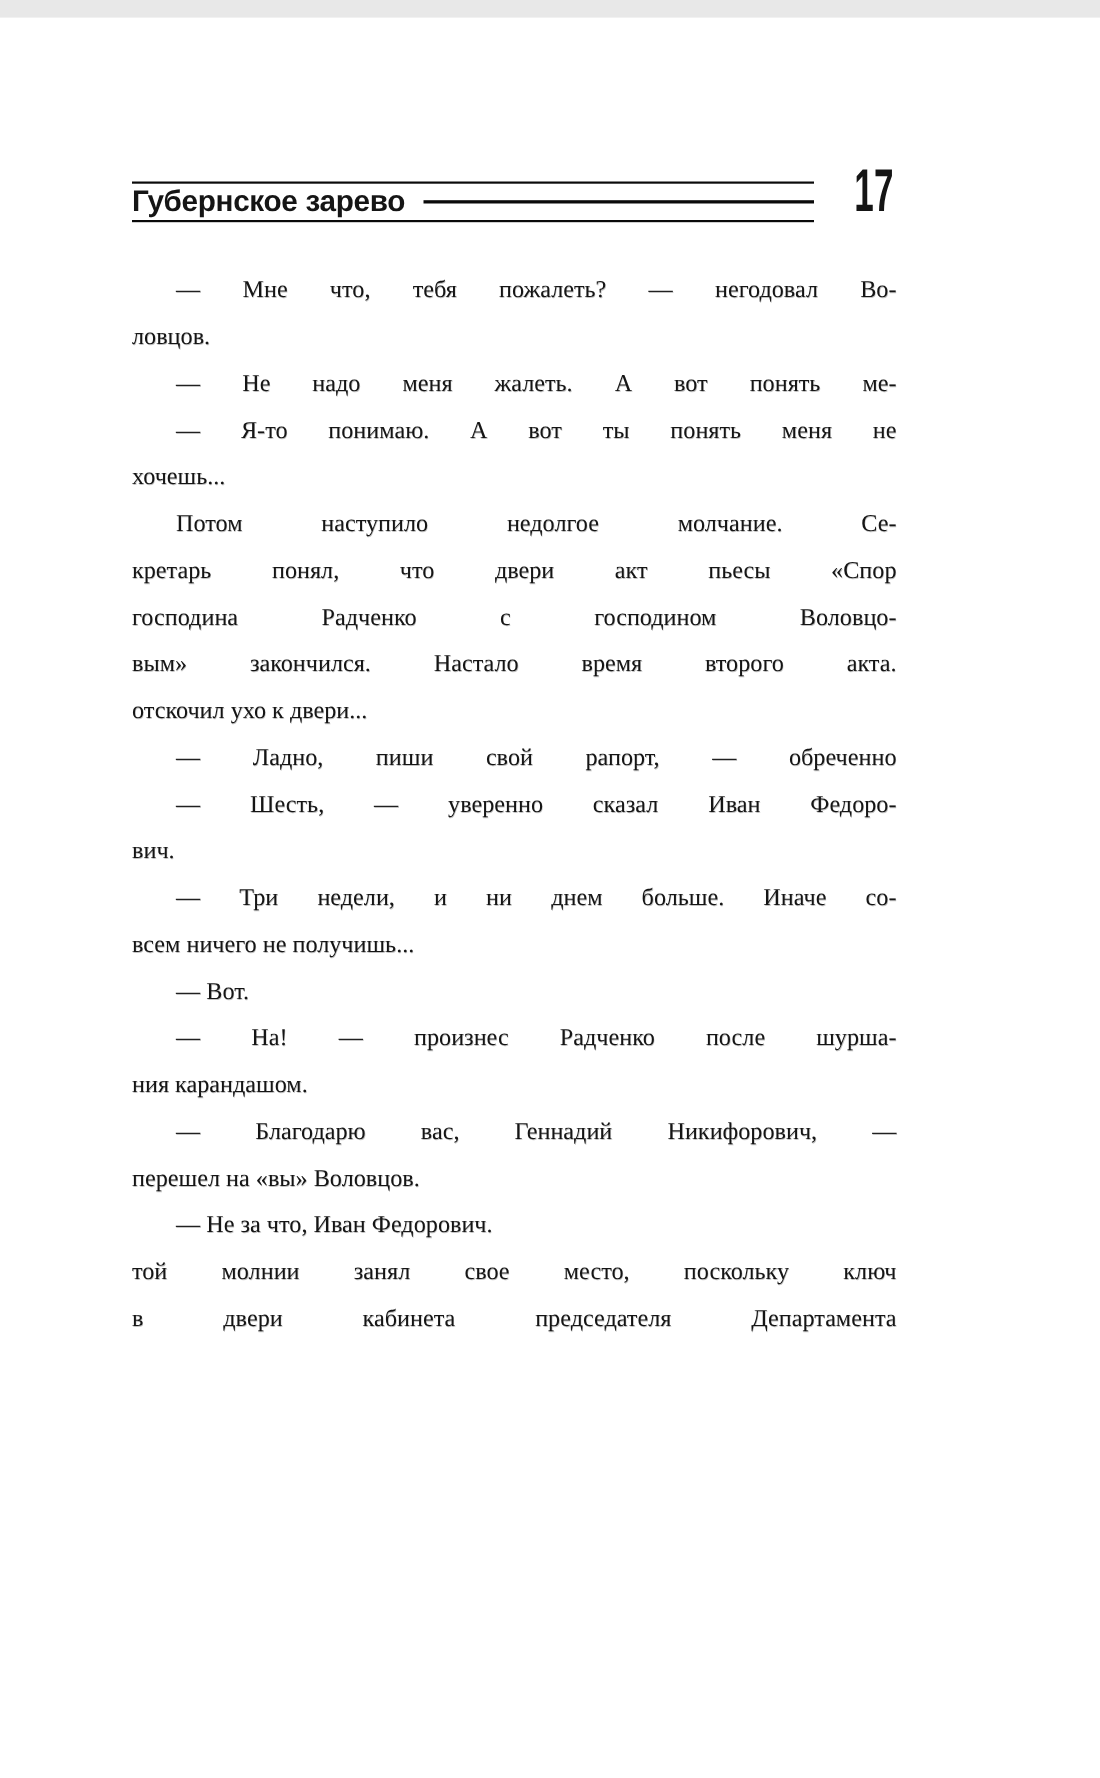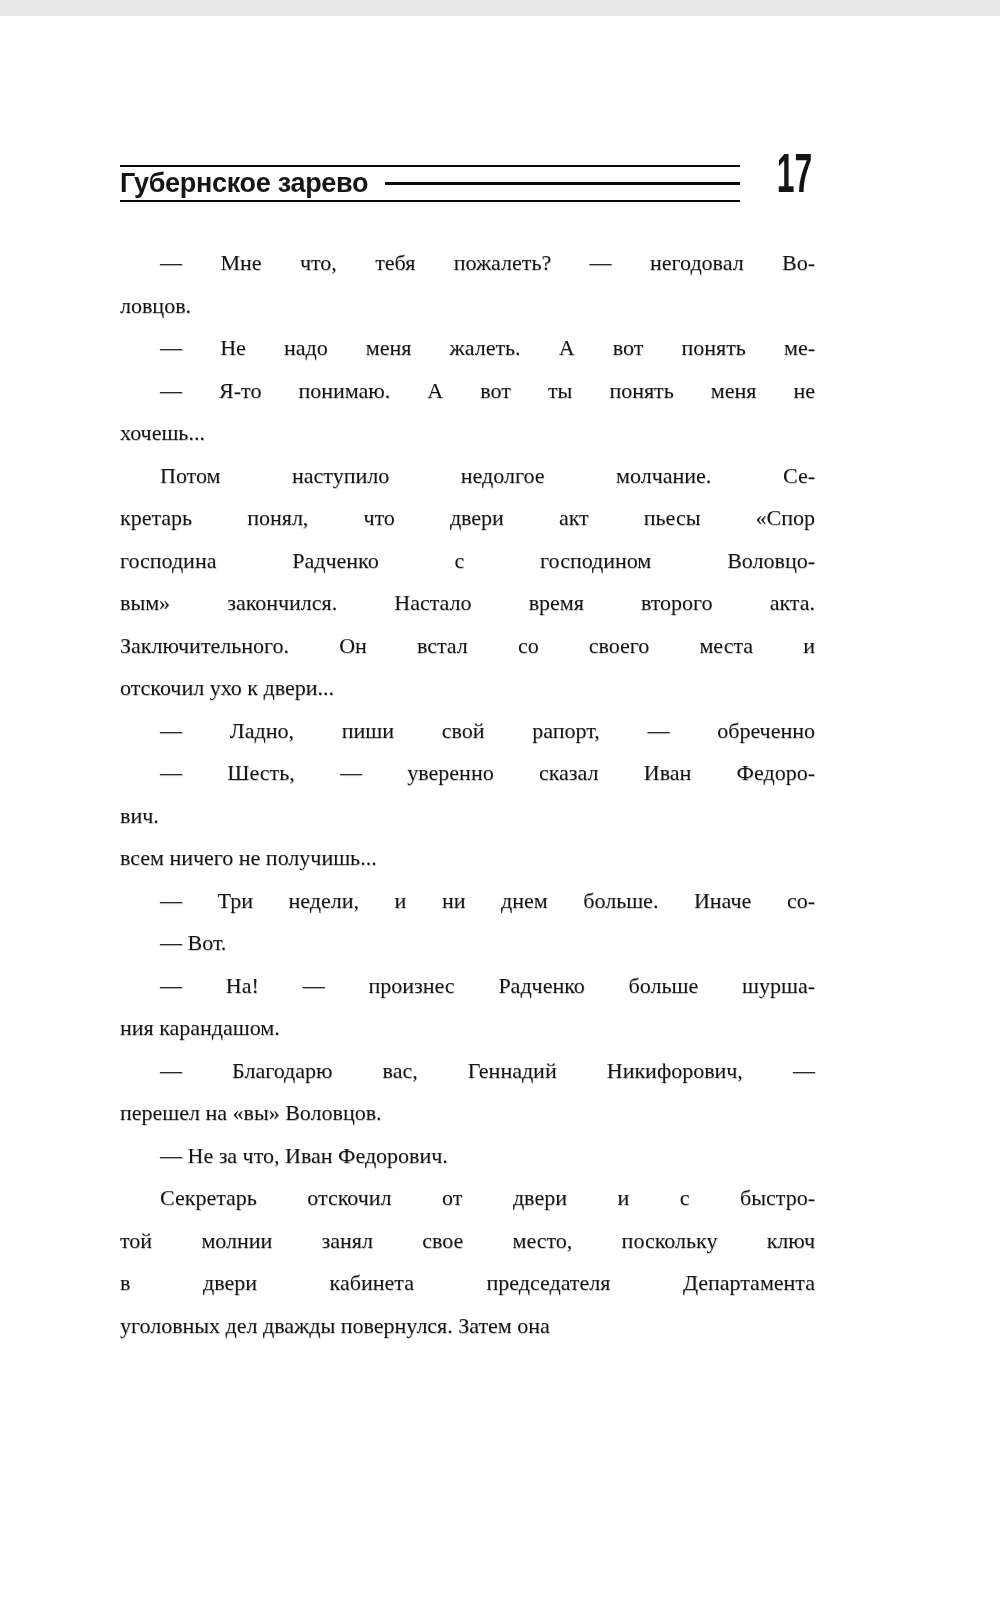--- a/index.html
+++ b/index.html
@@ -94,49 +94,46 @@
       </div>
       <div class="paragraph">
         <div class="line first">— Я-то понимаю. А вот ты понять меня не</div>
         <div class="line last">хочешь...</div>
       </div>
       <div class="paragraph">
         <div class="line first">Потом наступило недолгое молчание. Се-</div>
         <div class="line">кретарь понял, что двери акт пьесы «Спор</div>
         <div class="line">господина Радченко с господином Воловцо-</div>
         <div class="line">вым» закончился. Настало время второго акта.</div>
-        <div class="line">Заключительного. Он встал со своего места и</div>
         <div class="line last">отскочил ухо к двери...</div>
       </div>
       <div class="paragraph">
         <div class="line first">— Ладно, пиши свой рапорт, — обреченно</div>
       </div>
       <div class="paragraph">
         <div class="line first">— Шесть, — уверенно сказал Иван Федоро-</div>
         <div class="line last">вич.</div>
       </div>
       <div class="paragraph">
+        <div class="line first">— Три недели, и ни днем больше. Иначе со-</div>
         <div class="line last">всем ничего не получишь...</div>
-        <div class="line first">— Три недели, и ни днем больше. Иначе со-</div>
       </div>
       <div class="paragraph">
         <div class="line first last">— Вот.</div>
       </div>
       <div class="paragraph">
-        <div class="line first">— На! — произнес Радченко больше шурша-</div>
+        <div class="line first">— На! — произнес Радченко после шурша-</div>
         <div class="line last">ния карандашом.</div>
       </div>
       <div class="paragraph">
         <div class="line first">— Благодарю вас, Геннадий Никифорович, —</div>
         <div class="line last">перешел на «вы» Воловцов.</div>
       </div>
       <div class="paragraph">
         <div class="line first last">— Не за что, Иван Федорович.</div>
       </div>
       <div class="paragraph">
-        <div class="line first">Секретарь отскочил от двери и с быстро-</div>
         <div class="line">той молнии занял свое место, поскольку ключ</div>
         <div class="line">в двери кабинета председателя Департамента</div>
-        <div class="line last">уголовных дел дважды повернулся. Затем она</div>
       </div>
     </div>
 
 </div>
 
 </body></html>

